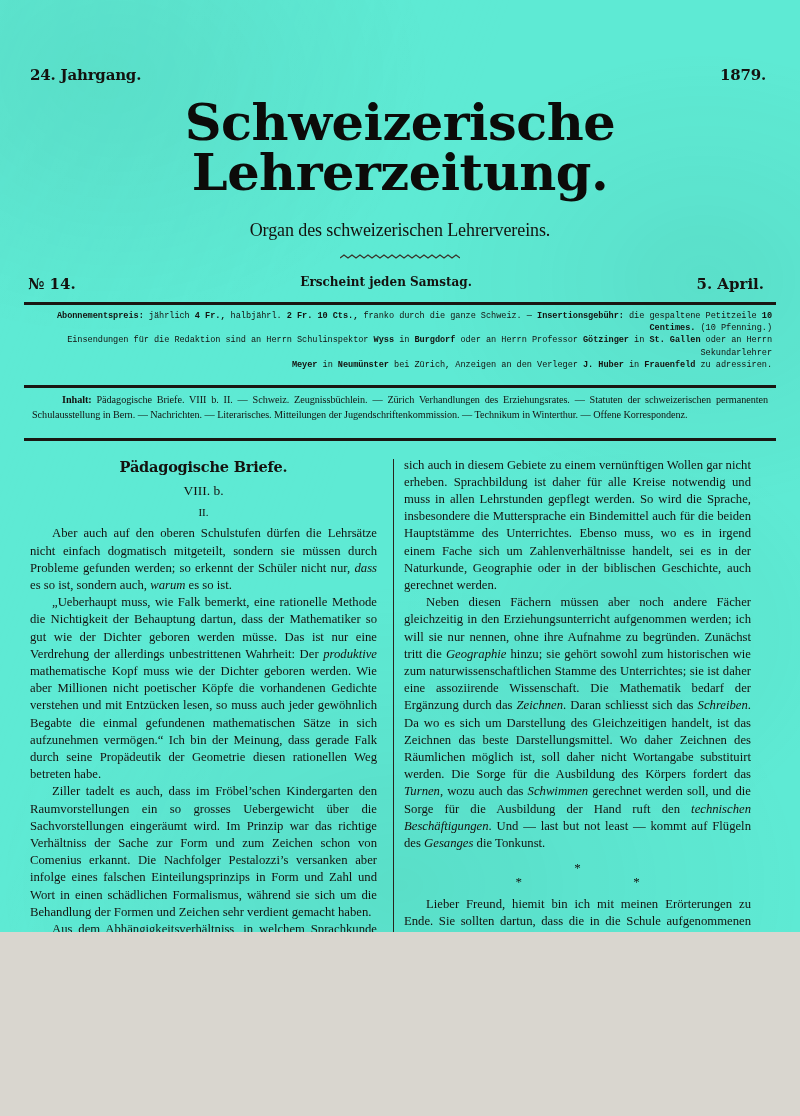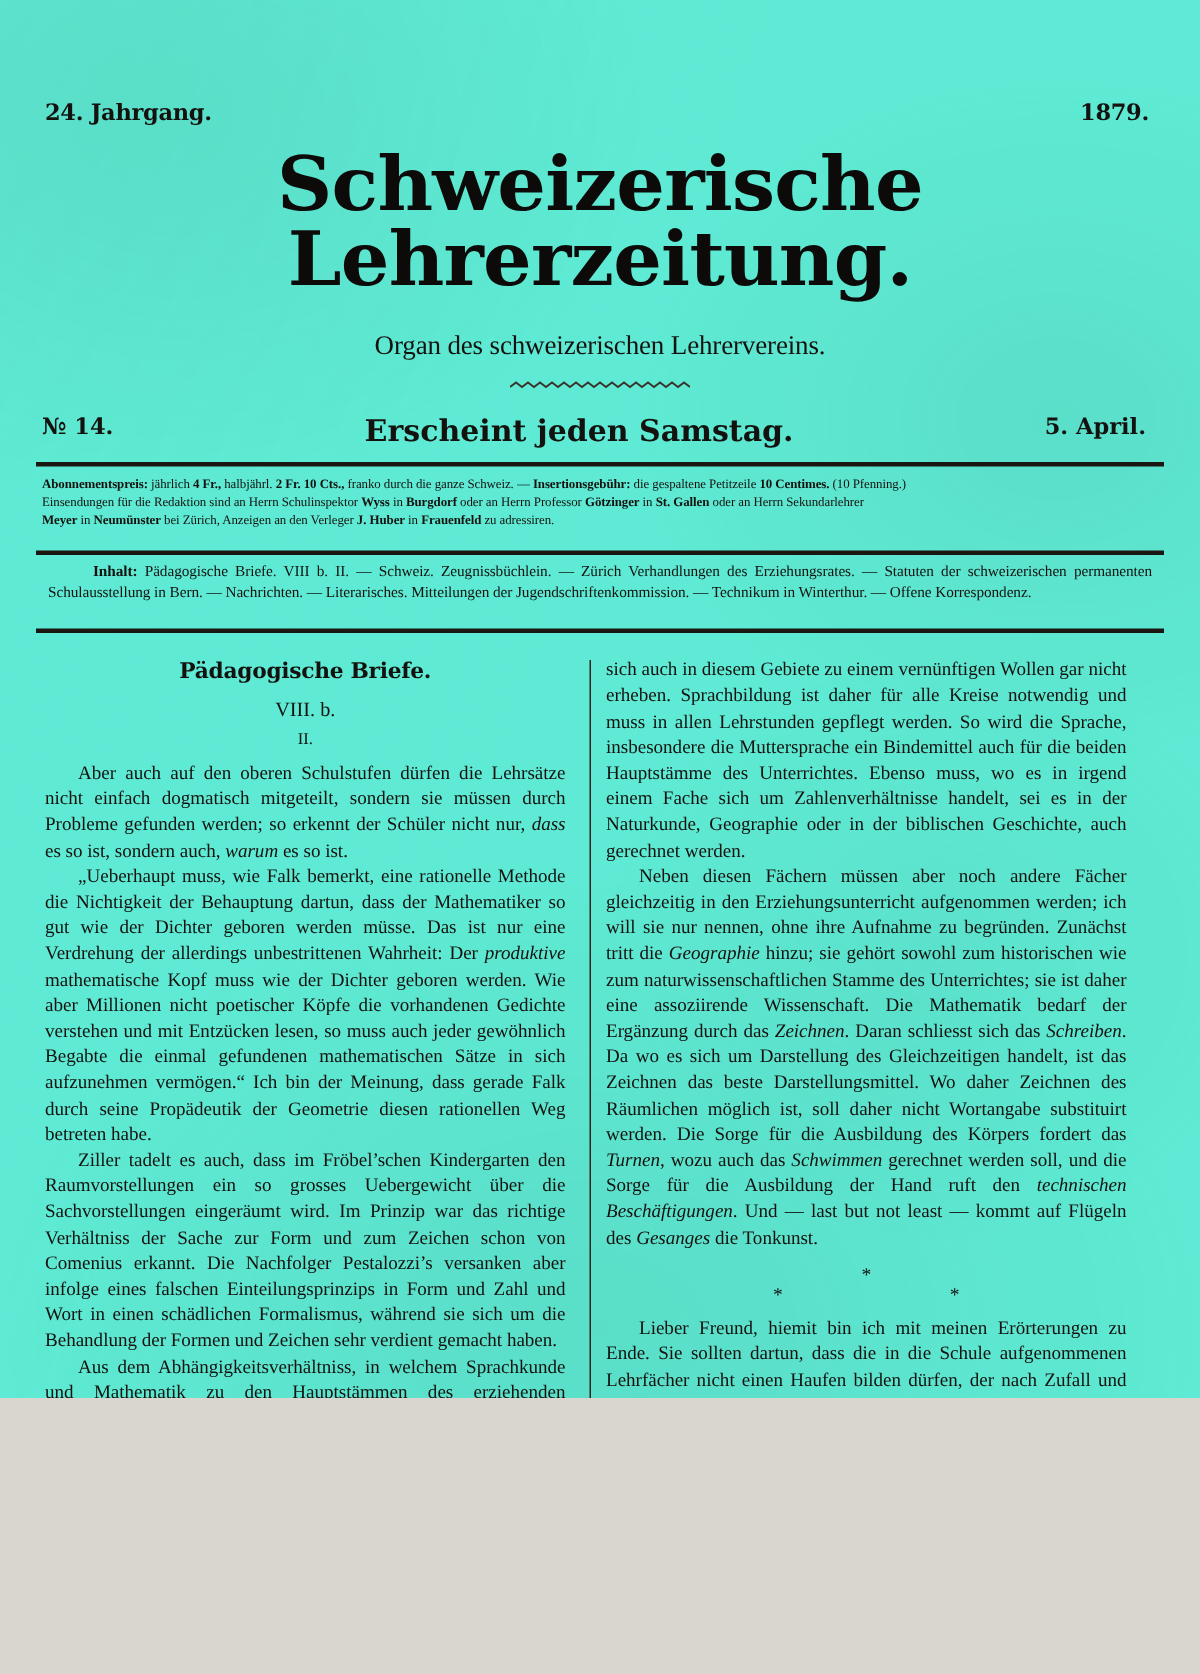--- a/index.html
+++ b/index.html
@@ -83,36 +83,36 @@
   .issueline {
     display: flex;
     justify-content: space-between;
     align-items: flex-start;
     margin-top: 14px;
     font-family: "DejaVu Serif", "Liberation Serif", serif;
     font-weight: bold;
     font-size: 15px;
   }
   .issueline .no { padding-left: 6px; }
-  .issueline .mid { font-size: 20px; }
+  .issueline .mid { font-size: 12px; }
   .issueline .date { padding-right: 14px; }
 
   
   .rule-thick {
     height: 3px;
     background: #1a1713;
     margin: 9px 2px 0 2px;
   }
 
   
   .fineprint {
-    font-family: Liberation Serif, serif;
+    font-family: Liberation Mono, monospace;
     font-size: 8.6px;
     line-height: 1.42;
-    text-align: left;
+    text-align: right;
     padding: 5px 6px 5px 6px;
     letter-spacing: -0.05px;
   }
   .fineprint b { font-weight: bold; }
 
   .inhalt {
     font-family: "Liberation Serif", "DejaVu Serif", serif;
     font-size: 10.2px;
     line-height: 1.45;
     text-align: justify;

